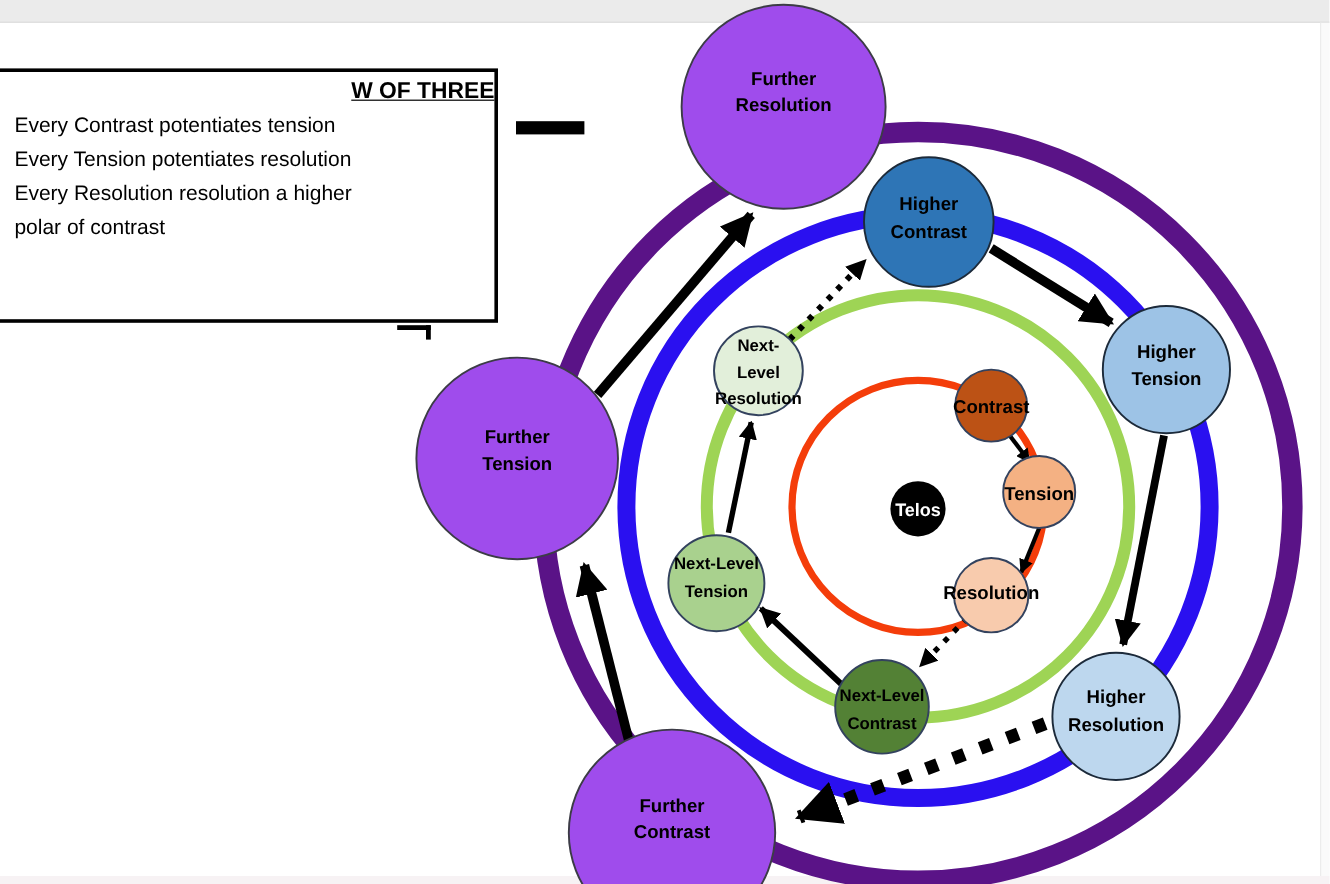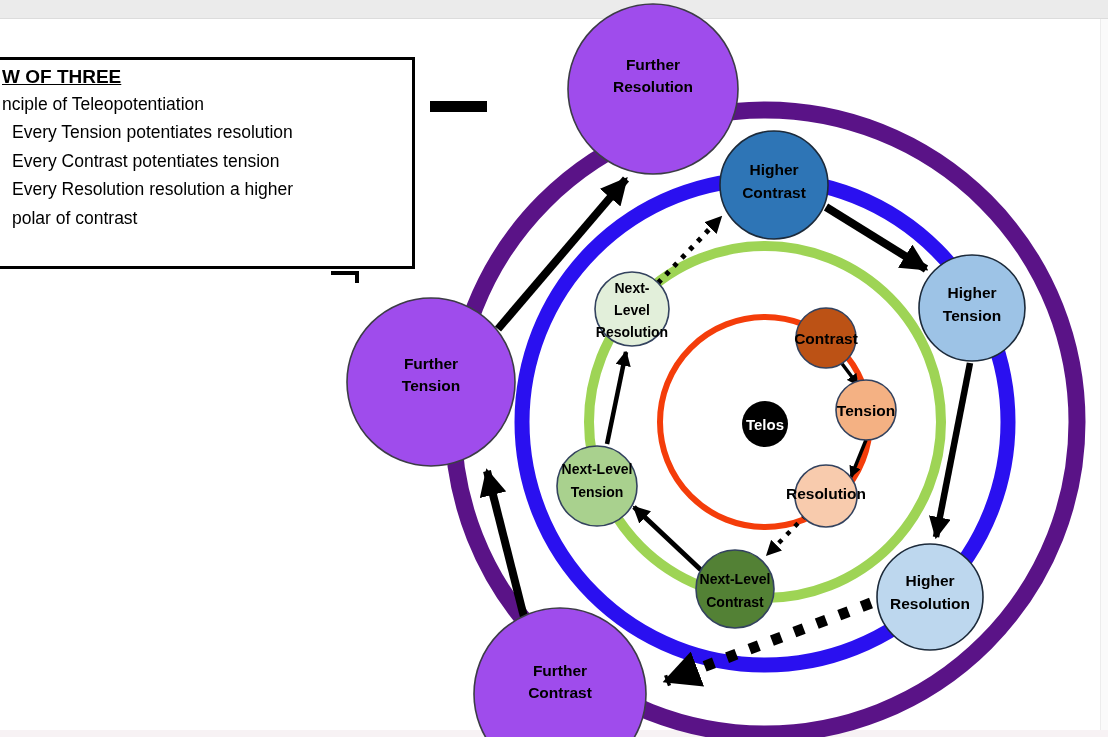--- a/index.html
+++ b/index.html
@@ -10,21 +10,21 @@
   .top-bar{position:absolute;left:0;top:0;width:1108px;height:18px;background:#ebebeb;border-bottom:1px solid #dcdcdc;}
   .right-bar{position:absolute;left:1100px;top:19px;width:8px;height:718px;background:#fafafa;border-left:1px solid #ececec;}
   .bottom-bar{position:absolute;left:0;top:730px;width:1108px;height:7px;background:#f7f2f4;}
   svg.diagram{position:absolute;left:0;top:0;}
   svg text{font-family:"Liberation Sans",sans-serif;font-weight:bold;}
   .textbox{
     position:absolute;left:-10px;top:57px;width:425px;height:212px;
     border:3px solid #000;background:#fff;box-sizing:border-box;
     padding:3px 0 0 9px;color:#000;z-index:5;
   }
-  .textbox .title{font-size:19px;font-weight:bold;text-decoration:underline;line-height:27px;white-space:nowrap;}
+  .textbox .title{font-size:19px;font-weight:bold;text-decoration:underline;line-height:27px;white-space:nowrap;text-align:right;}
   .textbox .line{font-size:17.5px;line-height:28.4px;white-space:nowrap;}
   .textbox .line.italic{font-style:italic;}
   .textbox .line.indent{padding-left:10px;}
 </style>
 </head>
 <body>
 
 <div class="top-bar"></div>
 <div class="right-bar"></div>
 <div class="bottom-bar"></div>
@@ -110,18 +110,17 @@
     </g>
   <g id="g-marks">
       <rect x="430" y="101" width="57" height="11" fill="#000000"></rect>
       <rect x="331" y="271" width="28" height="4" fill="#000000"></rect>
       <rect x="355" y="271" width="4" height="12" fill="#000000"></rect>
     </g>
 </svg>
 
 <div class="textbox">
   <div class="title">W OF THREE</div>
-  <div class="line">nciple of Teleopotentiation</div>
+  <div class="line indent">Every Contrast potentiates tension</div>
   <div class="line indent">Every Tension potentiates resolution</div>
-  <div class="line indent">Every Contrast potentiates tension</div>
   <div class="line indent">Every Resolution resolution a higher</div>
   <div class="line indent">polar of contrast</div>
 </div>
 
 </body></html>

